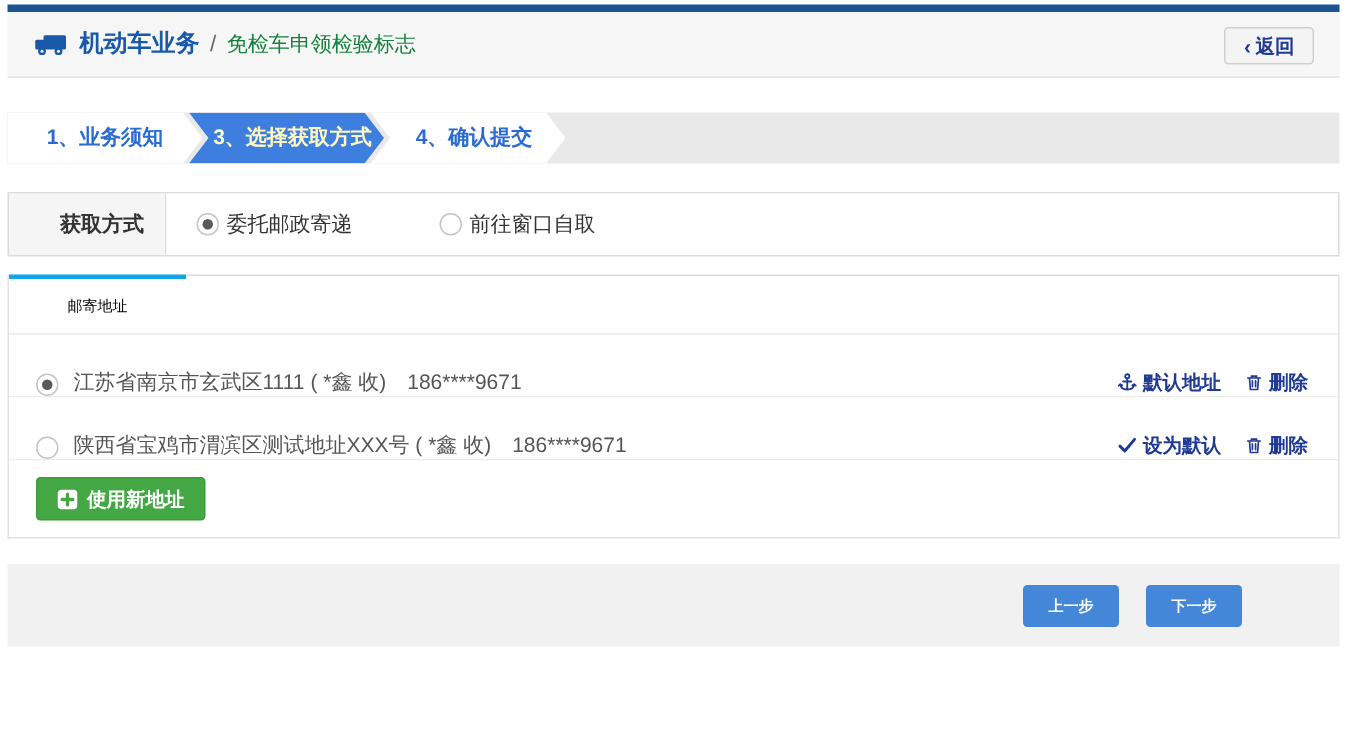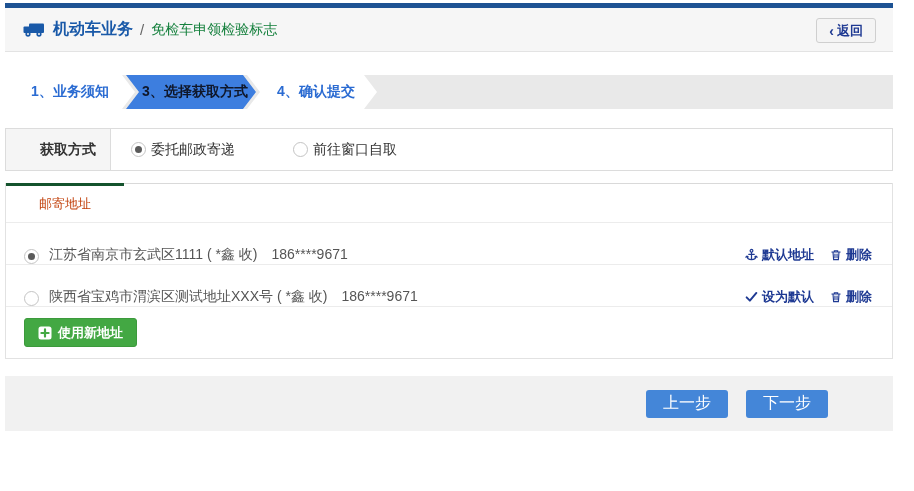--- a/index.html
+++ b/index.html
@@ -17,48 +17,48 @@
   .section-title { color:#1959a8; font-size:16px; font-weight:bold; }
   .crumb-sep { color:#666; font-size:15px; margin:0 7px; }
   .page-title { color:#15803d; font-size:14px;text-align:right; }
   .back-btn { position:absolute; right:17px; top:10px; height:25px; padding:0 12px; background:#f4f4f4; border:1px solid #cfcfcf; border-radius:3px; color:#1f3a93; font-size:13px; font-weight:bold; display:flex; align-items:center; gap:3px; cursor:pointer; font-family:inherit; }
   .back-chevron { font-size:14px; font-weight:bold; line-height:1; }
 
   
   .steps { margin-top:23px; height:34px; background:#e9e9e9; display:flex; align-items:stretch; overflow:hidden; }
   .step { width:130px; background:#fff; color:#2a6bd2; font-size:14px; font-weight:bold; display:flex; align-items:center; justify-content:center; clip-path:polygon(13px 50%, 0 0, calc(100% - 13px) 0, 100% 50%, calc(100% - 13px) 100%, 0 100%); margin-left:-9px; padding-left:8px; cursor:pointer; }
   .step.first { clip-path:polygon(0 0, calc(100% - 13px) 0, 100% 50%, calc(100% - 13px) 100%, 0 100%); margin-left:0; padding-left:0; }
-  .step.active { background:#3d7edf; color:#0f172a; }
+  .step.active { background:#3d7edf; color:#fef9c3; }
 
   
   .form-table { margin-top:19px; border:1px solid #dcdcdc; }
   .form-row { display:flex; height:41px; }
   .form-row + .form-row { border-top:1px solid #dcdcdc; }
   .form-label { width:105px; background:#f5f5f5; border-right:1px solid #dcdcdc; display:flex; align-items:center; justify-content:flex-end; padding-right:14px; font-size:14px; font-weight:bold; color:#333; }
   .form-value { flex:1; background:#fff; display:flex; align-items:center; padding-left:20px; gap:38px; }
   .form-value.wide-gap { gap:58px; }
   .radio-opt { display:flex; align-items:center; gap:5px; font-size:14px; color:#333; cursor:pointer; }
   .radio { width:15px; height:15px; border-radius:50%; border:1px solid #c4c4c4; background:#fff; display:inline-flex; align-items:center; justify-content:center; flex:none; }
   .radio.checked::after { content:""; width:7px; height:7px; border-radius:50%; background:#5a5a5a; }
 
   
   .panel { margin-top:12px; border:1px solid #e2e2e2; border-top:none; }
   .tab-row { position:relative; height:40px; border-bottom:1px solid #ececec; background:#fff; }
   .tab-row::before { content:""; position:absolute; left:0; right:0; top:0; border-top:1px solid #d9d9d9; }
-  .tab { position:absolute; left:0; top:0; width:118px; height:100%; border-top:3px solid #14532d; background:#fff; display:flex; align-items:center; justify-content:center; color:#c2410c; font-size:13px; cursor:pointer; z-index:1; }
+  .tab { position:absolute; left:0; top:0; width:118px; height:100%; border-top:3px solid #0ea5e9; background:#fff; display:flex; align-items:center; justify-content:center; color:#000000; font-size:10px; cursor:pointer; z-index:1; }
   .addr-row { height:42px; display:flex; align-items:flex-end; padding:0 20px 0 18px; border-bottom:1px solid #ececec; background:#fff; }
   .addr-text { font-size:14px; color:#555; margin-left:10px; flex:1; }
   .addr-actions { display:flex; align-items:center; gap:16px; }
   .action-link { display:flex; align-items:center; gap:4px; color:#1f3a93; font-size:13px; font-weight:bold; cursor:pointer; }
   .new-addr-row { height:51px; display:flex; align-items:center; padding-left:18px; background:#fff; }
   .green-btn { display:flex; align-items:center; gap:6px; background:#43a843; border:1px solid #3c9a3c; color:#fff; font-size:13px; font-weight:bold; padding:0 13px; height:29px; border-radius:3px; cursor:pointer; font-family:inherit; }
 
   
   .footer { margin-top:17px; height:55px; background:#f1f1f1; display:flex; align-items:center; justify-content:flex-end; gap:18px; padding-right:65px; }
-  .blue-btn { background:#4486d8; color:#fff; border:none; border-radius:3px; font-size:16px; padding:0 17px; height:28px; cursor:pointer; font-family:inherit; }
+  .blue-btn { background:#4486d8; color:#fff; border:none; border-radius:3px; font-size:10px; padding:0 17px; height:28px; cursor:pointer; font-family:inherit;font-weight:bold; }
 
   .ico { display:inline-flex; flex:none; }
 </style>
 </head>
 <body>
 
 <div class="page">
   <div class="content">
 
     <div class="topbar"></div>

